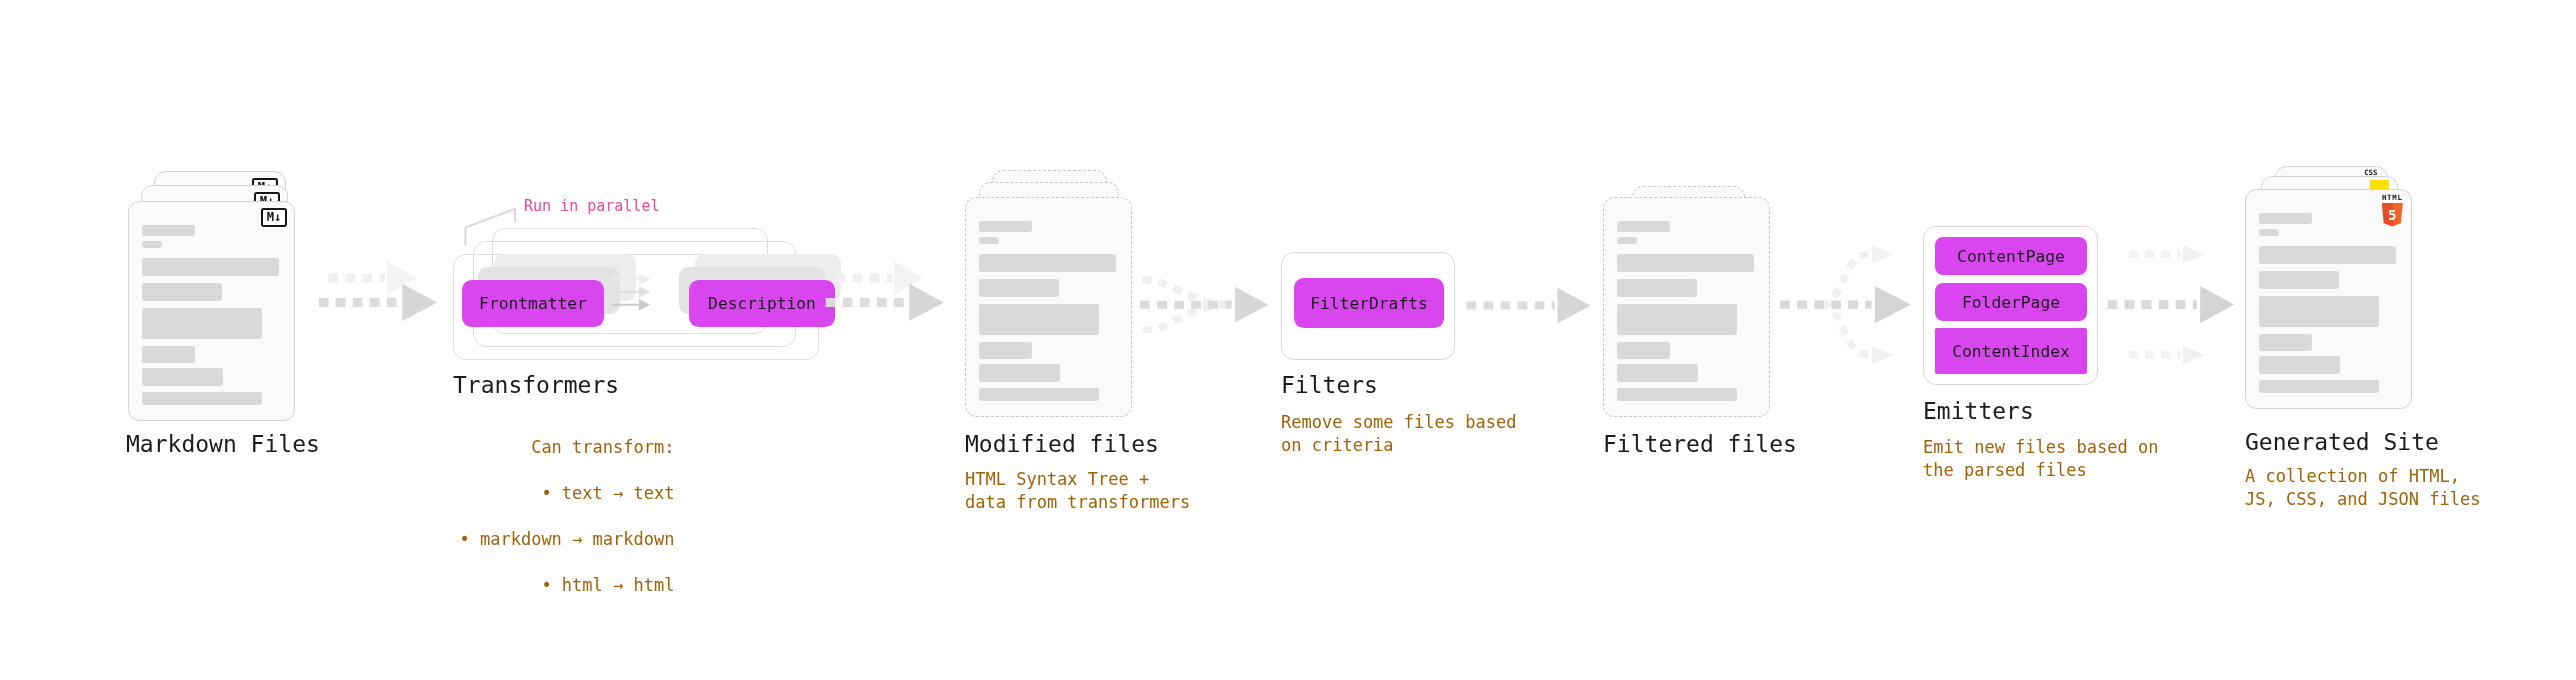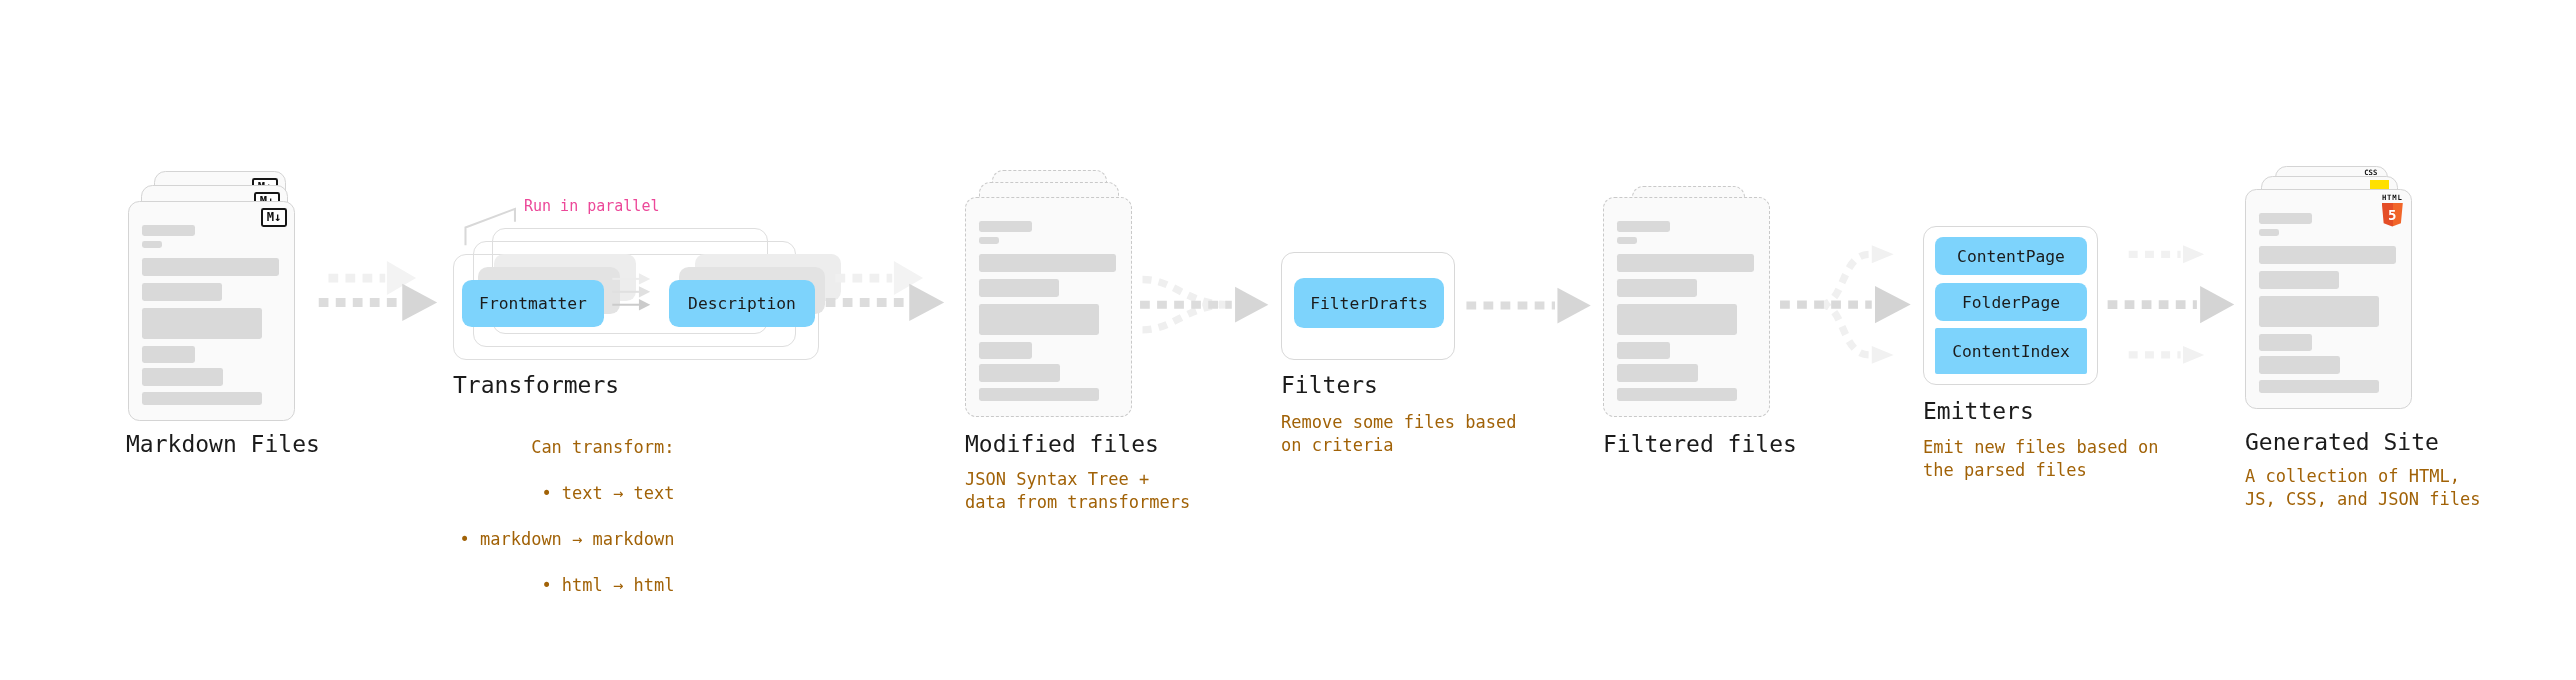--- a/index.html
+++ b/index.html
@@ -31,21 +31,21 @@
     clip-path:polygon(0 0,100% 0,91% 86%,50% 100%,9% 86%);
     display:flex; align-items:center; justify-content:center;
     color:#fff; font-size:14px; font-weight:bold; }
   .css-badge { position:absolute; top:2.4px; right:8.1px; text-align:center; }
   .css-word { font-size:7.3px; font-weight:bold; color:#111; line-height:7.3px; }
   .css-bar { width:16.3px; height:3.3px; background:#2965f1; margin:0.8px auto 0; }
   .js-badge { position:absolute; top:3.3px; right:8.1px; width:18.7px; height:9.8px; background:#ffe000; }
   
   .outline { position:absolute; border:1.6px solid #dedede; border-radius:13px; }
   .container-box { position:absolute; background:#ffffff; border:1.6px solid #d8d8d8; border-radius:13px; }
-  .gray-box { position:absolute; background:#7dd3fc; border-radius:9.8px;
+  .gray-box { position:absolute; background:#d946ef; border-radius:9.8px;
     display:flex; align-items:center; justify-content:center; font-size:16.3px; color:#1b1b1b; }
   .ghost1 { background:#e3e3e3; } .ghost2 { background:#ededed; }
   
   .stage-label { position:absolute; font-size:23px; color:#1b1b1b; white-space:nowrap; }
   .stage-desc  { position:absolute; font-size:17px; line-height:23px; color:#a16207; white-space:pre-line; }
   .bullet { padding-left:6.5px; }
   .note { position:absolute; font-size:15px; color:#ec4899; white-space:nowrap; }
   svg { position:absolute; overflow:visible; }
 </style>
 </head>
@@ -87,21 +87,21 @@
     <div class="outline" style="left:492px; top:228px; width:276px; height:106px;"></div>
     <div class="outline" style="left:473px; top:241px; width:323px; height:106px;"></div>
     <div class="outline" style="left:453px; top:254px; width:366px; height:106px;"></div>
 
     <div class="gray-box ghost2" style="left:494px; top:254px; width:142px; height:47px;"></div>
     <div class="gray-box ghost1" style="left:478px; top:267px; width:142px; height:47px;"></div>
     <div class="gray-box" style="left:462px; top:280px; width:142px; height:47px;">Frontmatter</div>
 
     <div class="gray-box ghost2" style="left:695px; top:254px; width:146px; height:47px;"></div>
     <div class="gray-box ghost1" style="left:679px; top:267px; width:146px; height:47px;"></div>
-    <div class="gray-box" style="left:669px; top:280px; width:146px; height:47px;">Description</div>
+    <div class="gray-box" style="left:689px; top:280px; width:146px; height:47px;">Description</div>
 
     <svg style="left:612px; top:270px;" width="41" height="42" viewBox="0 0 50 52">
       <line x1="0" y1="11" x2="33" y2="11" stroke="#ececec" stroke-width="2.5"></line>
         <polygon points="33,4 33,18 47,11" fill="#ececec"></polygon>
       <line x1="0" y1="27" x2="33" y2="27" stroke="#e0e0e0" stroke-width="2.5"></line>
         <polygon points="33,20 33,34 47,27" fill="#e0e0e0"></polygon>
       <line x1="0" y1="43" x2="33" y2="43" stroke="#cbcbcb" stroke-width="2.5"></line>
         <polygon points="33,36 33,50 47,43" fill="#cbcbcb"></polygon>
     </svg>
 
@@ -135,21 +135,21 @@
         <div class="bar b2"></div>
         <div class="bar b3"></div>
         <div class="bar b4"></div>
         <div class="bar b5"></div>
         <div class="bar b6"></div>
         <div class="bar b7"></div>
         <div class="bar b8"></div>
       </div>
     </div>
     <div class="stage-label" style="left:965px; top:431px;">Modified files</div>
-    <div class="stage-desc" style="left:965px; top:468px;">JSON Syntax Tree +
+    <div class="stage-desc" style="left:965px; top:468px;">HTML Syntax Tree +
 data from transformers</div>
   </div>
 
   <svg style="left:1136px; top:268px;" width="138" height="75" viewBox="0 0 170 92">
     <path d="M8,14 C48,14 62,45 115,45" fill="none" stroke="#efefef" stroke-width="9" stroke-dasharray="11 9"></path>
     <path d="M8,76 C48,76 62,45 115,45" fill="none" stroke="#efefef" stroke-width="9" stroke-dasharray="11 9"></path>
     <line x1="5" y1="45" x2="118" y2="45" stroke="#dcdcdc" stroke-width="10" stroke-dasharray="12 9"></line>
     <polygon points="122,23 122,67 163,45" fill="#d6d6d6"></polygon>
   </svg>
 

